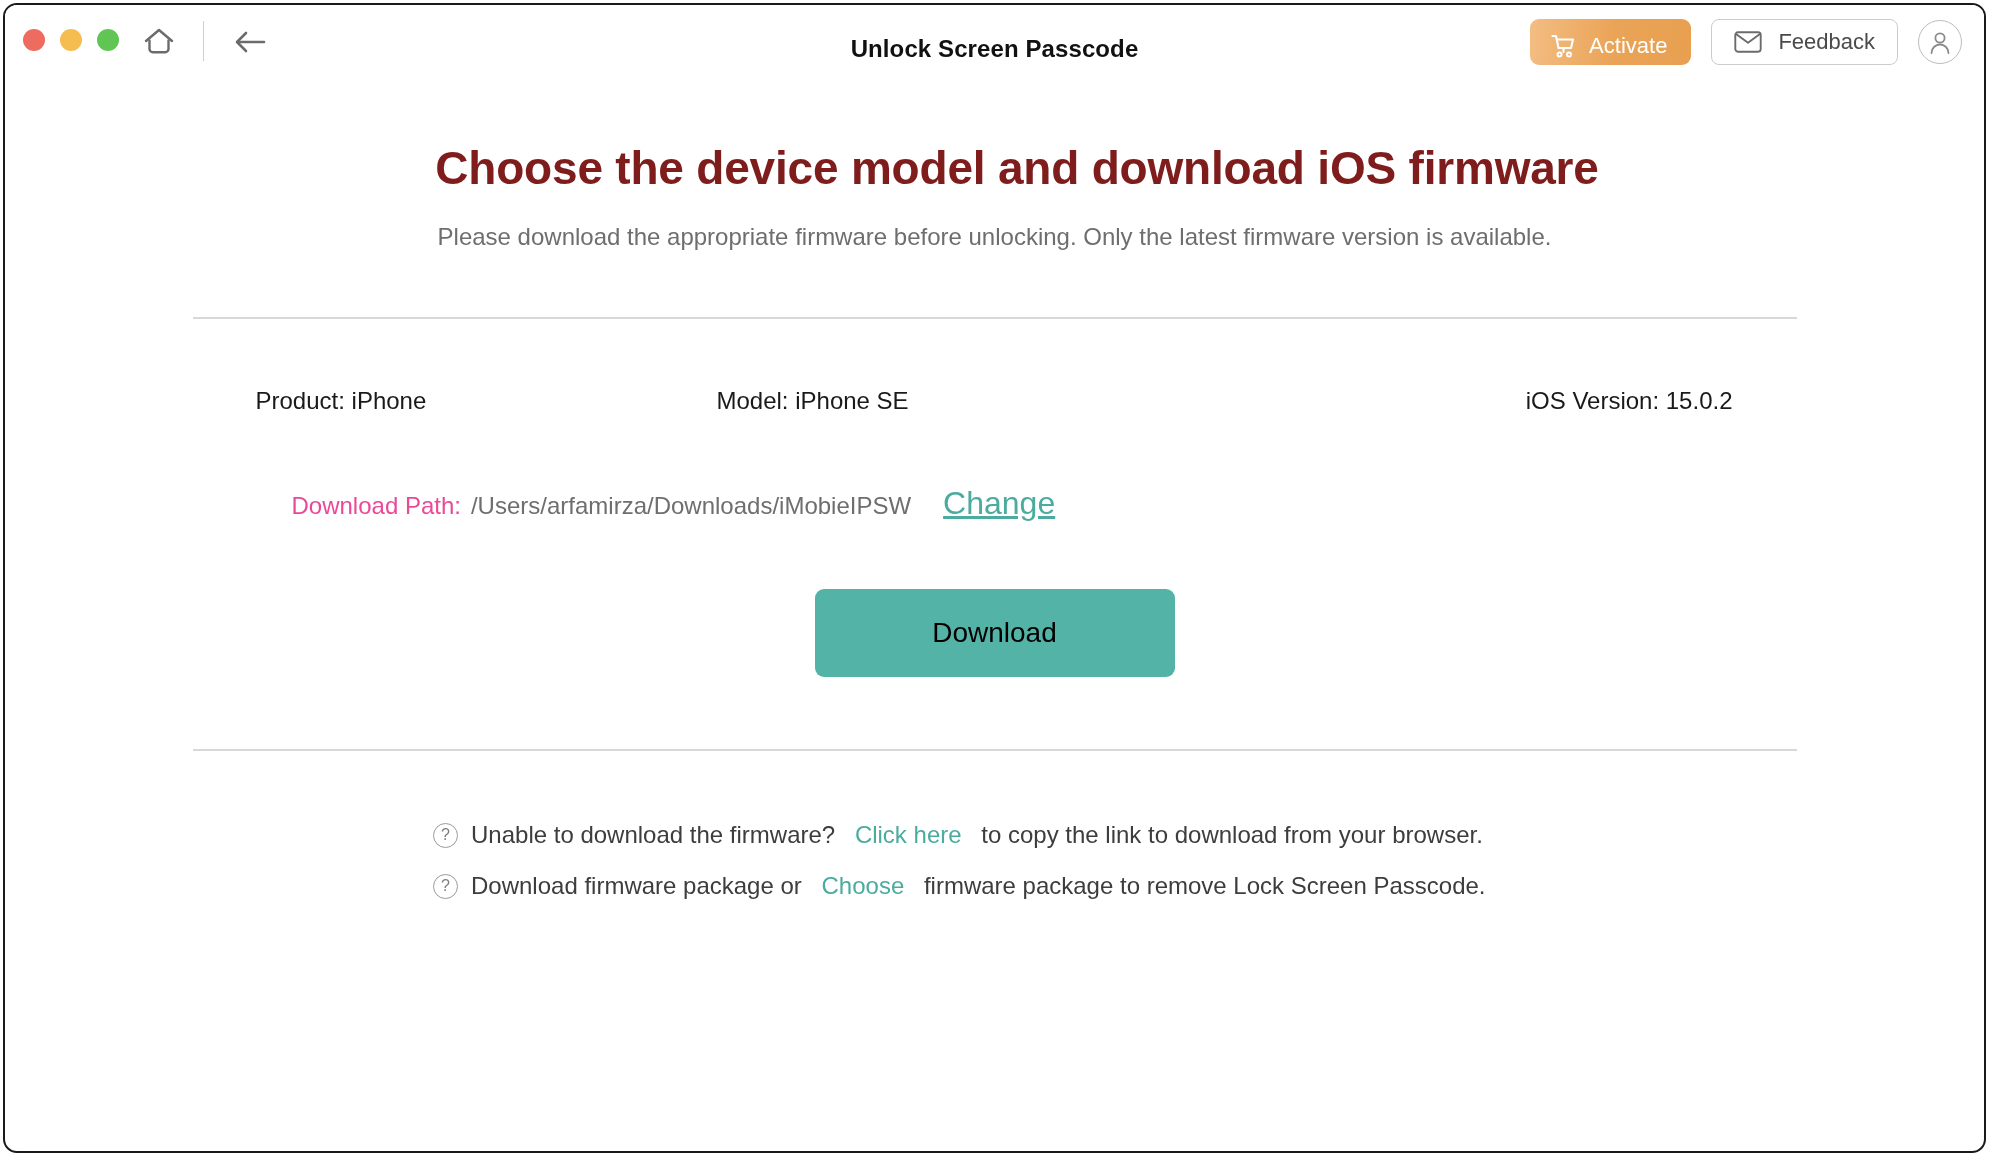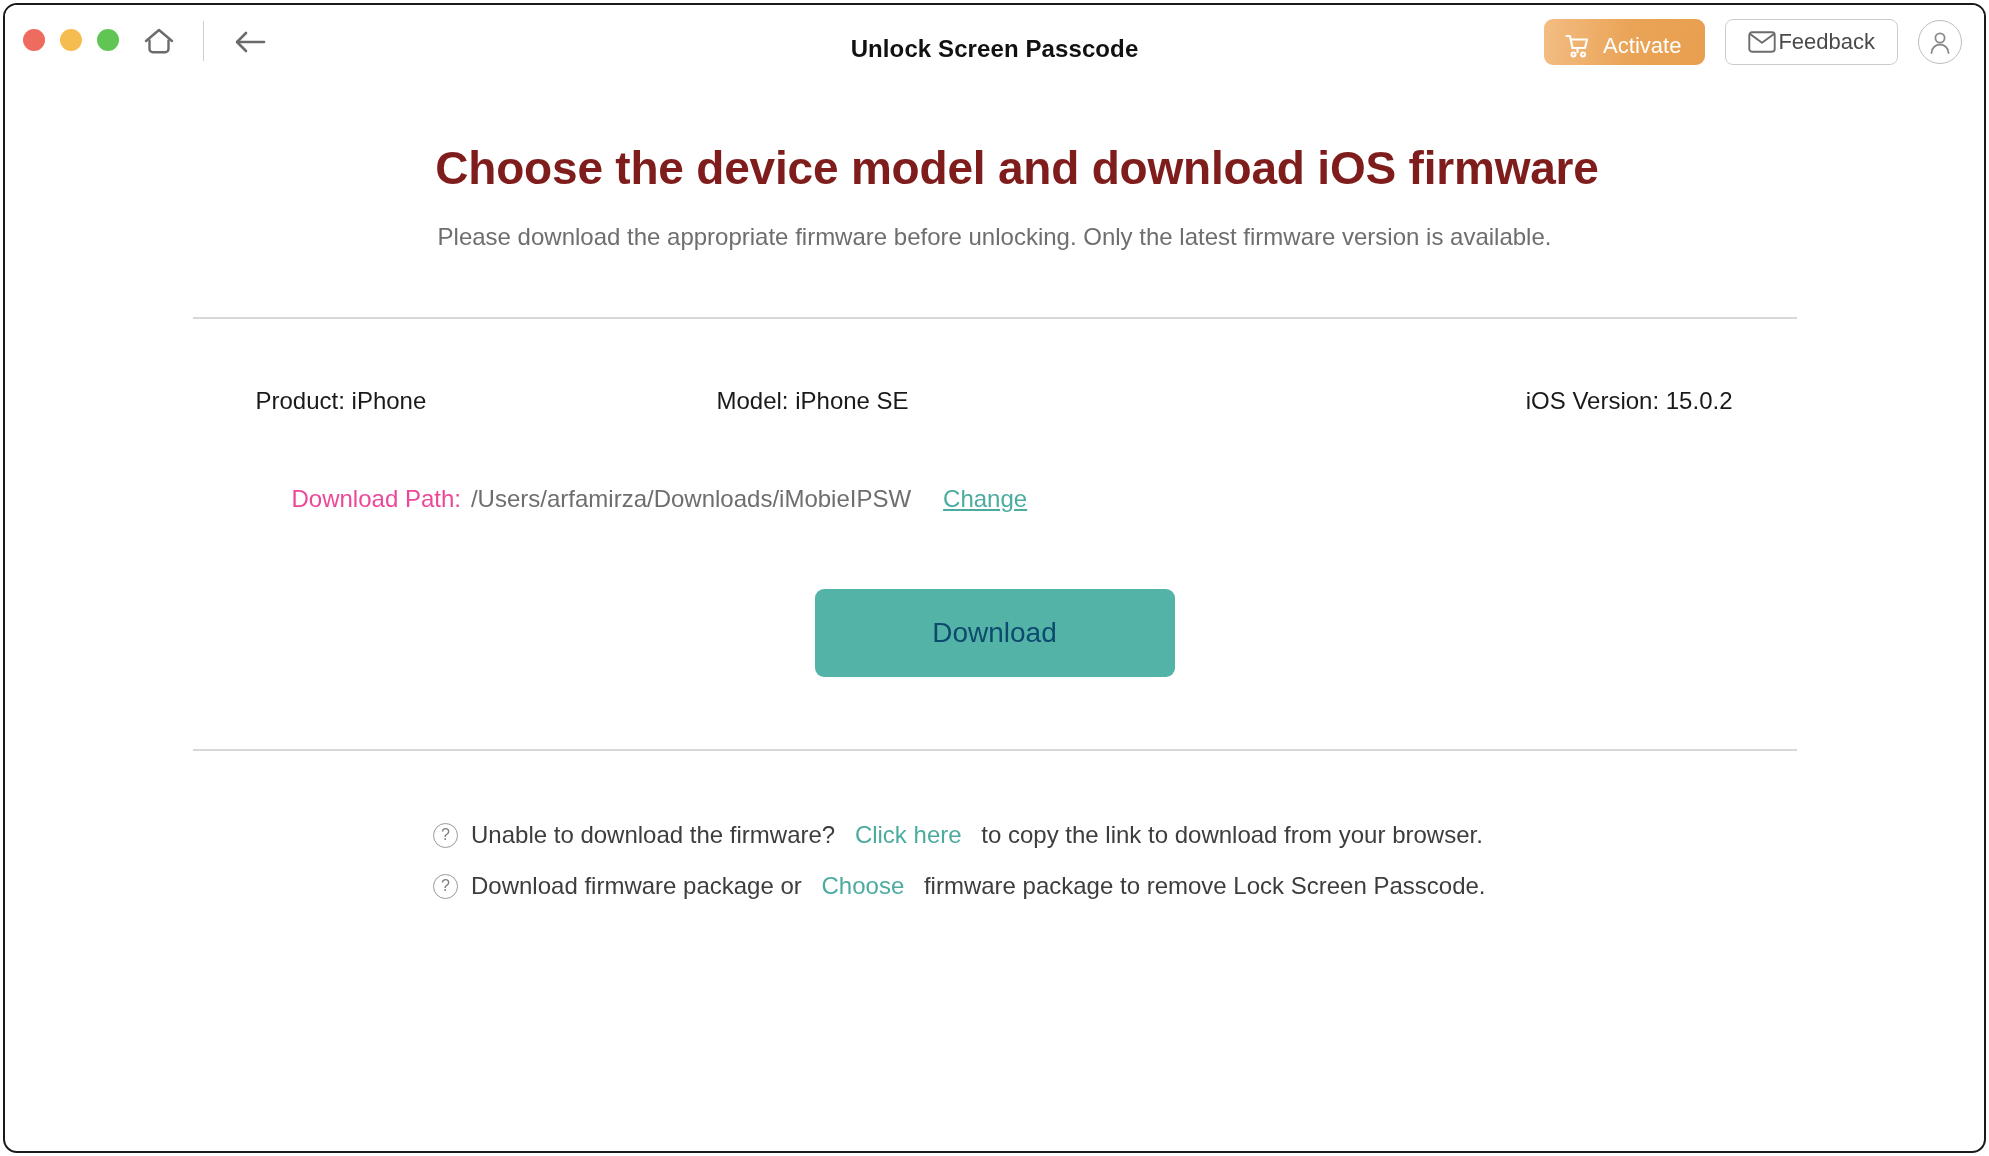--- a/index.html
+++ b/index.html
@@ -101,21 +101,21 @@
     color: #ffffff;
     font-size: 22px;
     cursor: pointer;
     border: none;
     font-family: "Liberation Sans", sans-serif;
   }
 
   .feedback-btn {
     display: flex;
     align-items: center;
-    gap: 2px;
+    gap: 16px;
     height: 46px;
     padding: 0 22px;
     border-radius: 8px;
     border: 1px solid #cccccc;
     background: #ffffff;
     color: #4a4a4a;
     font-size: 22px;
     cursor: pointer;
     font-family: "Liberation Sans", sans-serif;
   }
@@ -194,38 +194,38 @@
     white-space: nowrap;
   }
   .path-value {
     margin-left: 10px;
     font-size: 24px;
     color: #6e6e6e;
     white-space: nowrap;
   }
   .change-link {
     margin-left: 32px;
-    font-size: 24px;
+    font-size: 32px;
     color: #4cab9f;
     text-decoration: underline;
     cursor: pointer;
     white-space: nowrap;
   }
 
   .dl-wrap {
     margin-top: 70px;
     display: flex;
     justify-content: center;
   }
   .download-btn {
     width: 360px;
     height: 88px;
     border-radius: 9px;
     background: #54b3a7;
-    color: #0c4a6e;
+    color: #000000;
     font-size: 28px;
     border: none;
     cursor: pointer;
     font-family: "Liberation Sans", sans-serif;
   }
 
   .help-block {
     margin-top: 70px;
     display: flex;
     flex-direction: column;

